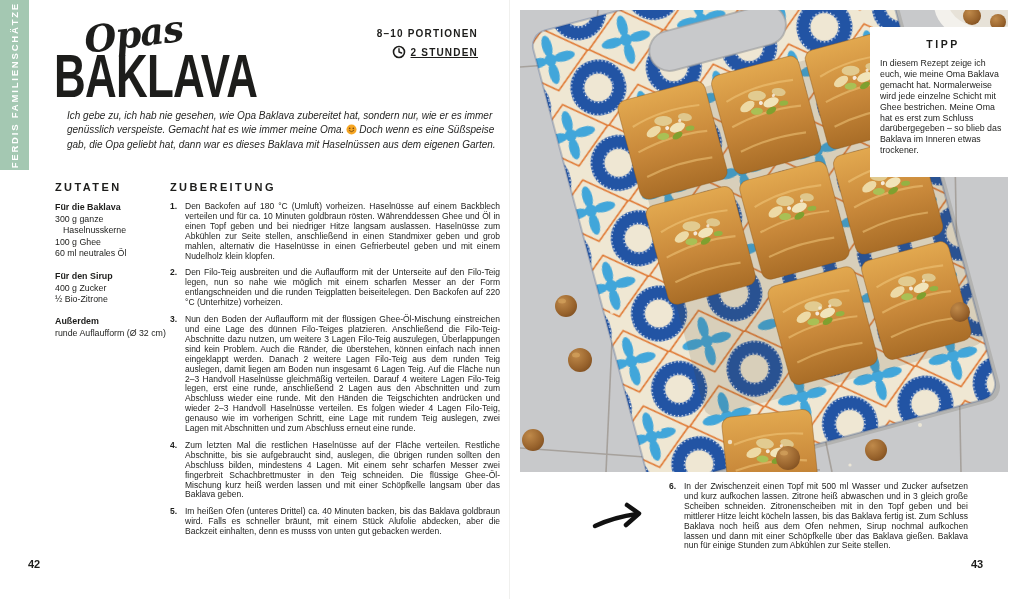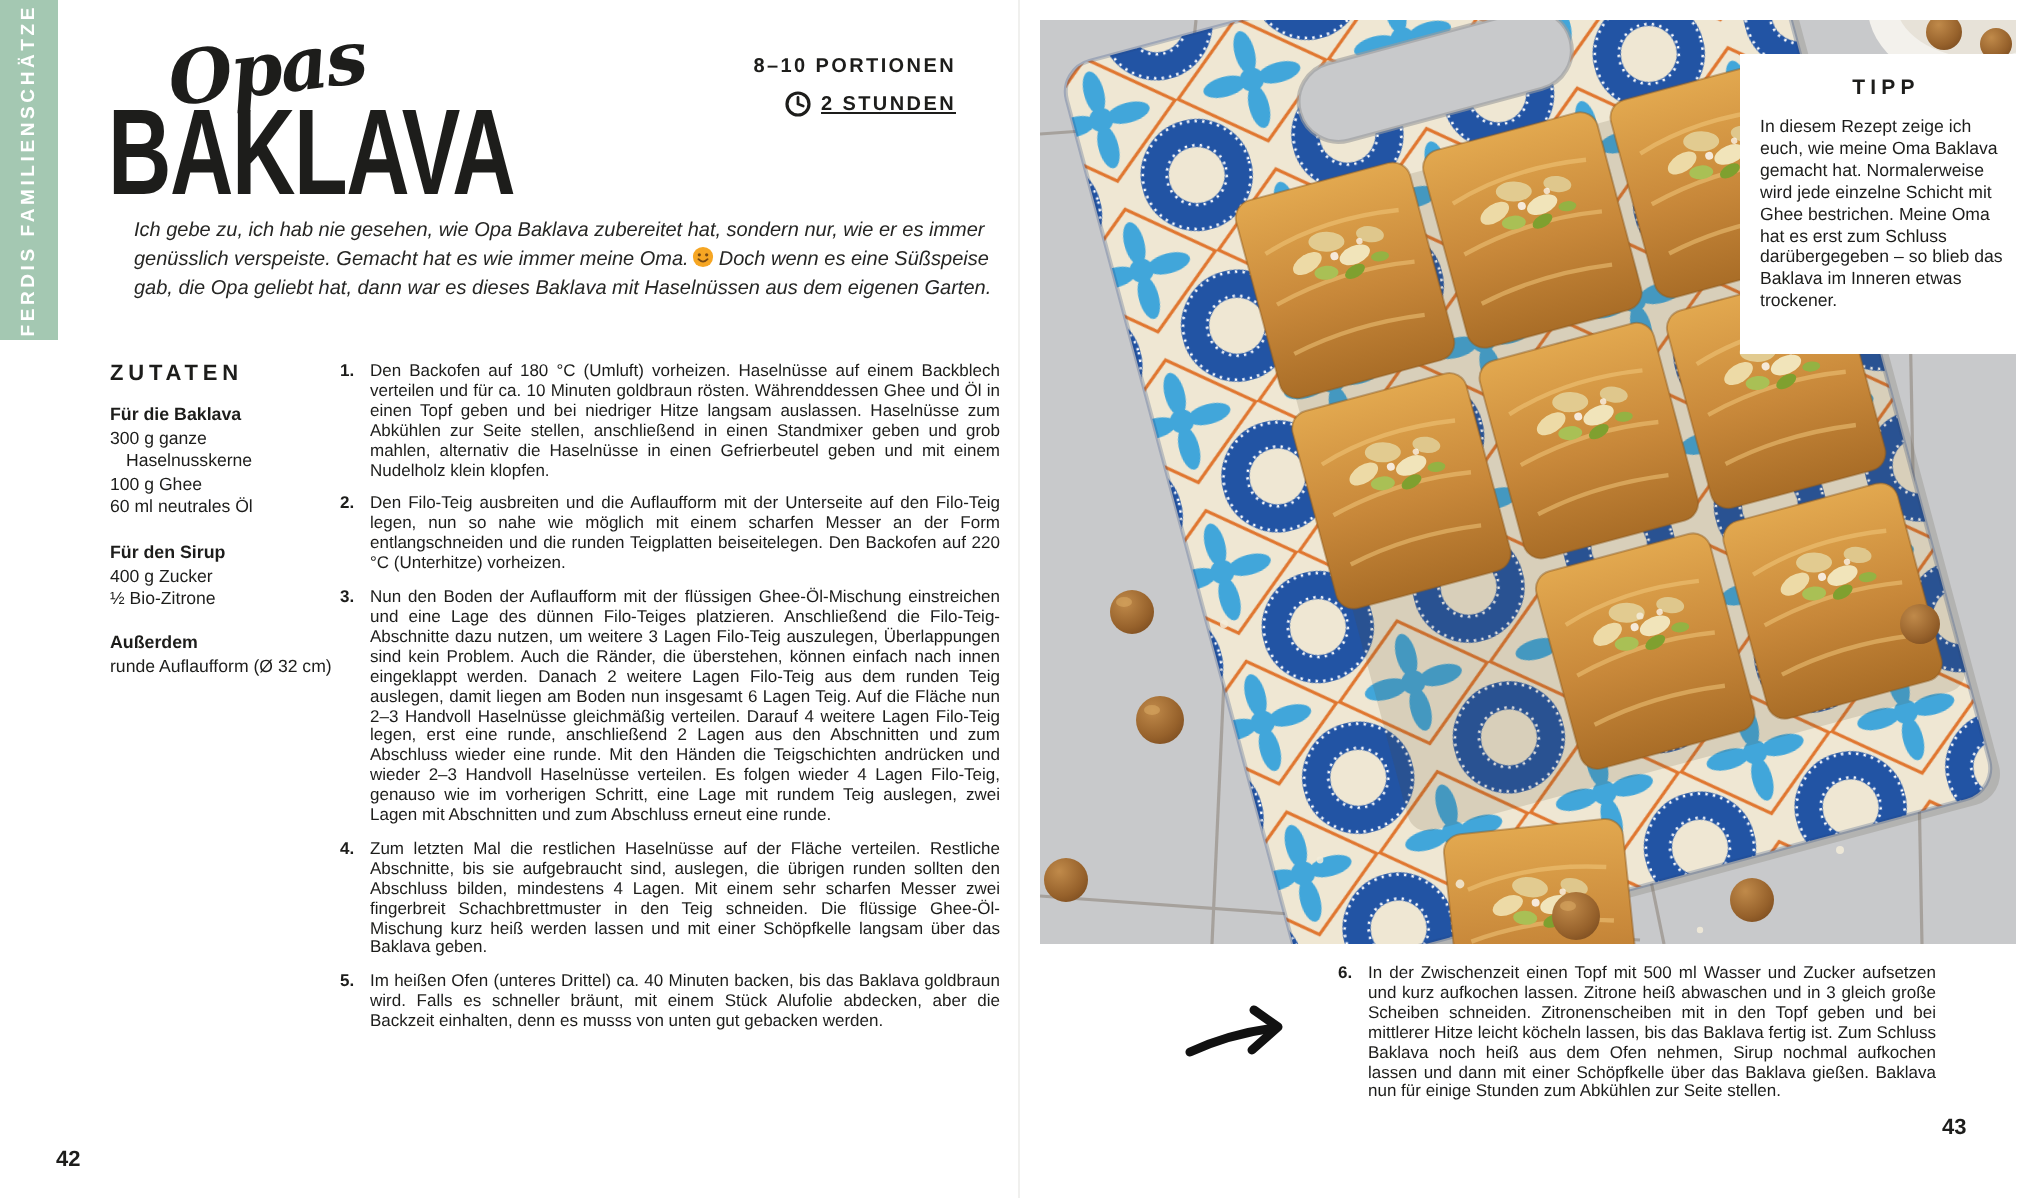--- a/index.html
+++ b/index.html
@@ -43,21 +43,21 @@
   .col-heading{font-size:11px;font-weight:bold;letter-spacing:2.4px;margin-bottom:9px;}
   .ingredients{position:absolute;left:55px;top:181px;width:112px;}
   .ing-title{font-size:8.9px;font-weight:bold;margin:11px 0 2px;}
   .ing-title.first{margin-top:2px;}
   .ing-item{font-size:8.8px;line-height:11.4px;padding-left:8px;text-indent:-8px;}
   .prep{position:absolute;left:170px;top:181px;width:330px;}
   .step{display:flex;margin-bottom:7px;font-size:8.5px;line-height:9.9px;}
   .step-num{font-weight:bold;width:15px;flex:none;}
   .step-text{flex:1;text-align:justify;}
   .page-num{position:absolute;font-size:11px;font-weight:bold;}
-  .page-num.left{left:28px;top:574px;}
+  .page-num.left{left:28px;top:558px;}
   .page-num.right{left:971px;top:558px;}
 
   
   .spine{position:absolute;left:509px;top:0;width:1px;height:599px;background:#f0f0ee;}
   .photo{position:absolute;left:520px;top:10px;width:488px;height:462px;overflow:hidden;background:#c8c9cb;}
   .tip-box{
     position:absolute;left:855px;top:27px;width:146px;min-height:150px;
     background:#ffffff;box-sizing:border-box;padding:11px 10px 10px;margin-left:15px;
   }
   .tip-heading{text-align:center;font-size:10.5px;font-weight:bold;letter-spacing:2.6px;margin-bottom:8px;}
@@ -105,20 +105,21 @@
 
     <h3 class="ing-title">Für den Sirup</h3>
     <div class="ing-item">400 g Zucker</div>
     <div class="ing-item">½ Bio-Zitrone</div>
 
     <h3 class="ing-title">Außerdem</h3>
     <div class="ing-item">runde Auflaufform (Ø 32 cm)</div>
   </section>
 
   <section class="prep">
+    <h2 class="col-heading">ZUBEREITUNG</h2>
     <div class="step">
       <span class="step-num">1.</span>
       <span class="step-text">Den Backofen auf 180 °C (Umluft) vorheizen. Haselnüsse auf einem Backblech verteilen und für ca. 10 Minuten goldbraun rösten. Währenddessen Ghee und Öl in einen Topf geben und bei niedriger Hitze langsam auslassen. Haselnüsse zum Abkühlen zur Seite stellen, anschließend in einen Standmixer geben und grob mahlen, alternativ die Haselnüsse in einen Gefrierbeutel geben und mit einem Nudelholz klein klopfen.</span>
     </div>
     <div class="step">
       <span class="step-num">2.</span>
       <span class="step-text">Den Filo-Teig ausbreiten und die Auflaufform mit der Unterseite auf den Filo-Teig legen, nun so nahe wie möglich mit einem scharfen Messer an der Form entlangschneiden und die runden Teigplatten beiseitelegen. Den Backofen auf 220 °C (Unterhitze) vorheizen.</span>
     </div>
     <div class="step">
       <span class="step-num">3.</span>

